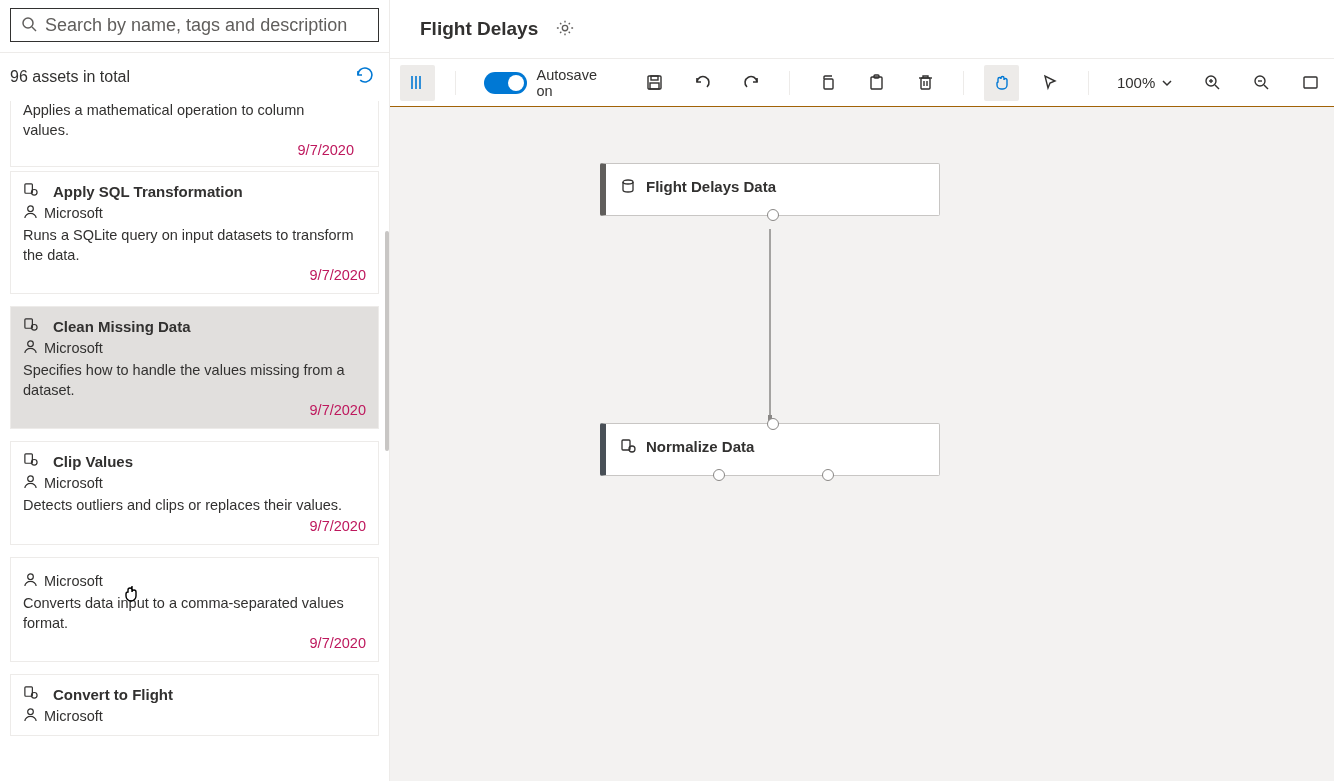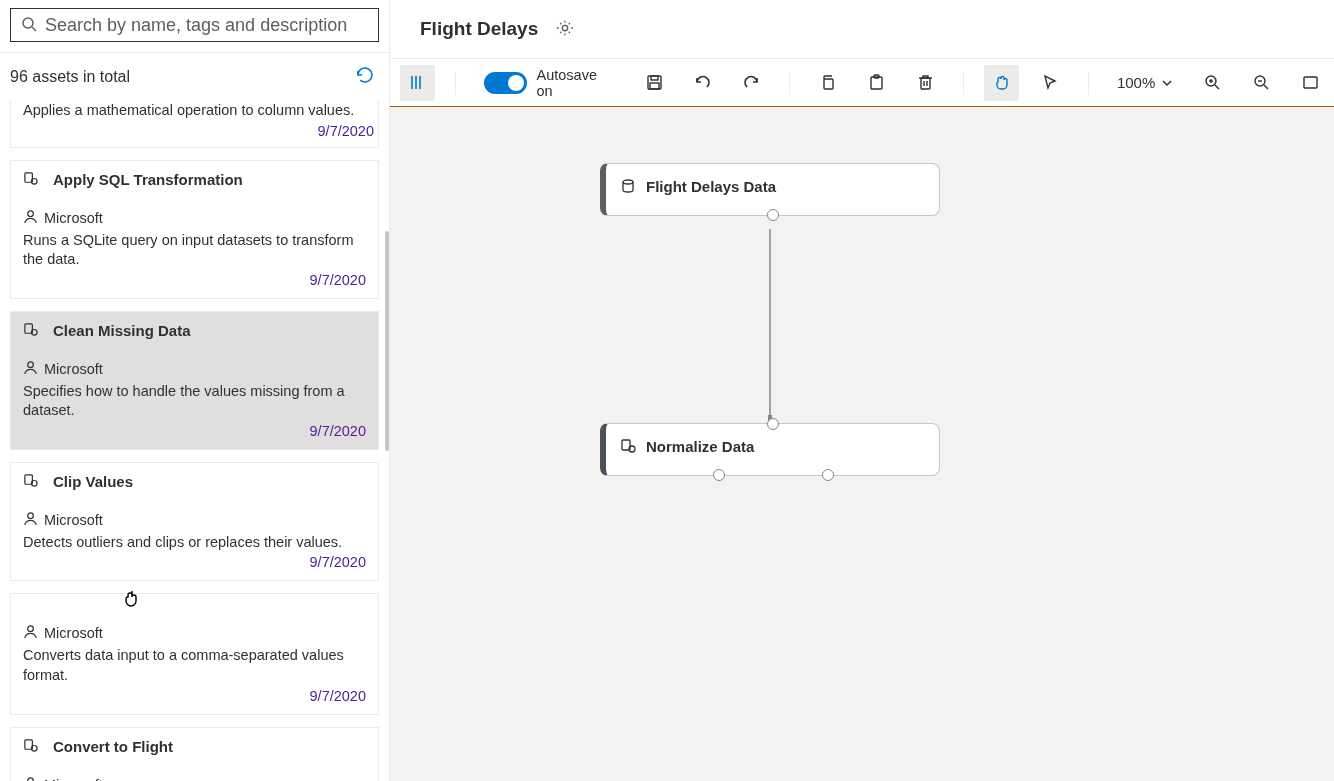--- a/index.html
+++ b/index.html
@@ -14,25 +14,25 @@
   .search-box input { border: none; outline: none; flex: 1; font-size: 18px; color: #323130; background: transparent; }
   .search-box input::placeholder { color: #605e5c; }
   .panel-divider { border-top: 1px solid #edebe9; margin: 0; }
   .assets-header { display: flex; align-items: center; justify-content: space-between; padding: 12px 14px 12px 10px; font-size: 16px; }
   .assets-header .refresh-icon svg { width: 20px; height: 20px; color: #0078d4; }
   .asset-list { flex: 1; overflow-y: hidden; padding: 0 10px 0 10px; position: relative; }
   .asset-list::after { content:""; position:absolute; right:0; top:130px; width:4px; height:220px; background:#c8c6c4; border-radius:2px; }
   .asset-card { border: 1px solid #edebe9; background: #fff; padding: 10px 12px; margin-bottom: 12px; }
   .asset-card.hovered { background: #e1dfdd; }
   .card-title-row { display: flex; align-items: center; gap: 15px; font-weight: 600; font-size: 15px; }
-  .card-author-row { display: flex; align-items: center; gap: 6px; margin-top: 20px; font-size: 14.5px; color: #323130; }
+  .card-author-row { display: flex; align-items: center; gap: 6px; margin-top: 4px; font-size: 14.5px; color: #323130; }
   .card-desc { margin-top: 4px; font-size: 14.5px; color: #323130; line-height: 1.35; }
-  .card-date { text-align: right; font-size: 14.5px; color: #4c1d95; margin-top: 2px; }
+  .card-date { text-align: right; font-size: 14.5px; color: #be185d; margin-top: 2px; }
   .module-icon svg, .person-icon svg { width: 15px; height: 15px; }
-  .truncated-top { padding: 0 4px 8px 12px; border:1px solid #edebe9; border-top:none; margin-bottom: 12px; }
+  .truncated-top { padding: 0 24px 8px 12px; border:1px solid #edebe9; border-top:none; margin-bottom: 4px; }
   .truncated-top .card-desc { margin-top:0; }
 
   .cursor-img { position: absolute; left: 112px; top: 276px; pointer-events: none; }
   .cursor-img svg { width: 18px; height: 20px; }
 
   
   .main { flex: 1; display: flex; flex-direction: column; }
   .title-bar { height: 58px; display: flex; align-items: center; padding: 0 30px; gap: 18px; }
   .title-bar .page-title { font-size: 19px; font-weight: 700; }
   .title-bar .gear svg { width: 18px; height: 18px; color: #605e5c; }
@@ -46,21 +46,21 @@
   .tsep { width:1px; height:24px; background:#edebe9; margin:0 6px; }
   .autosave { display:flex; align-items:center; gap:10px; margin: 0 8px; }
   .toggle { width:44px; height:22px; border-radius:11px; background:#0078d4; position:relative; }
   .toggle::after { content:""; position:absolute; right:3px; top:3px; width:16px; height:16px; border-radius:50%; background:#fff; }
   .autosave-label { font-size:14.5px; }
   .zoom { display:flex; align-items:center; gap:6px; padding:0 8px; font-size:15px; }
   .zoom svg { width:12px; height:12px; }
 
   .canvas { flex:1; background:#f3f2f1; position:relative; overflow:hidden; }
 
-  .node { position:absolute; width:340px; background:#fff; border:1px solid #c8c6c4; border-left:6px solid #605e5c; border-radius:8px; }
+  .node { position:absolute; width:340px; background:#fff; border:1px solid #c8c6c4; border-left:6px solid #605e5c; border-radius:2px; }
   .node.nd-node { border-left-color:#495057; }
   .node-inner { padding: 14px 14px 18px 14px; display:flex; align-items:flex-start; gap:10px; }
   .node-title { font-weight:600; font-size:15px; }
   .node-icon svg { width:16px; height:16px; }
   .port { position:absolute; width:12px; height:12px; border:1px solid #8a8886; background:#fff; border-radius:50%; }
   .port.bottom { bottom:-6px; left:50%; transform:translateX(-50%); }
   .port.top { top:-6px; left:50%; transform:translateX(-50%); }
   .port.bl { bottom:-6px; left:32%; }
   .port.br { bottom:-6px; left:65%; }
 

